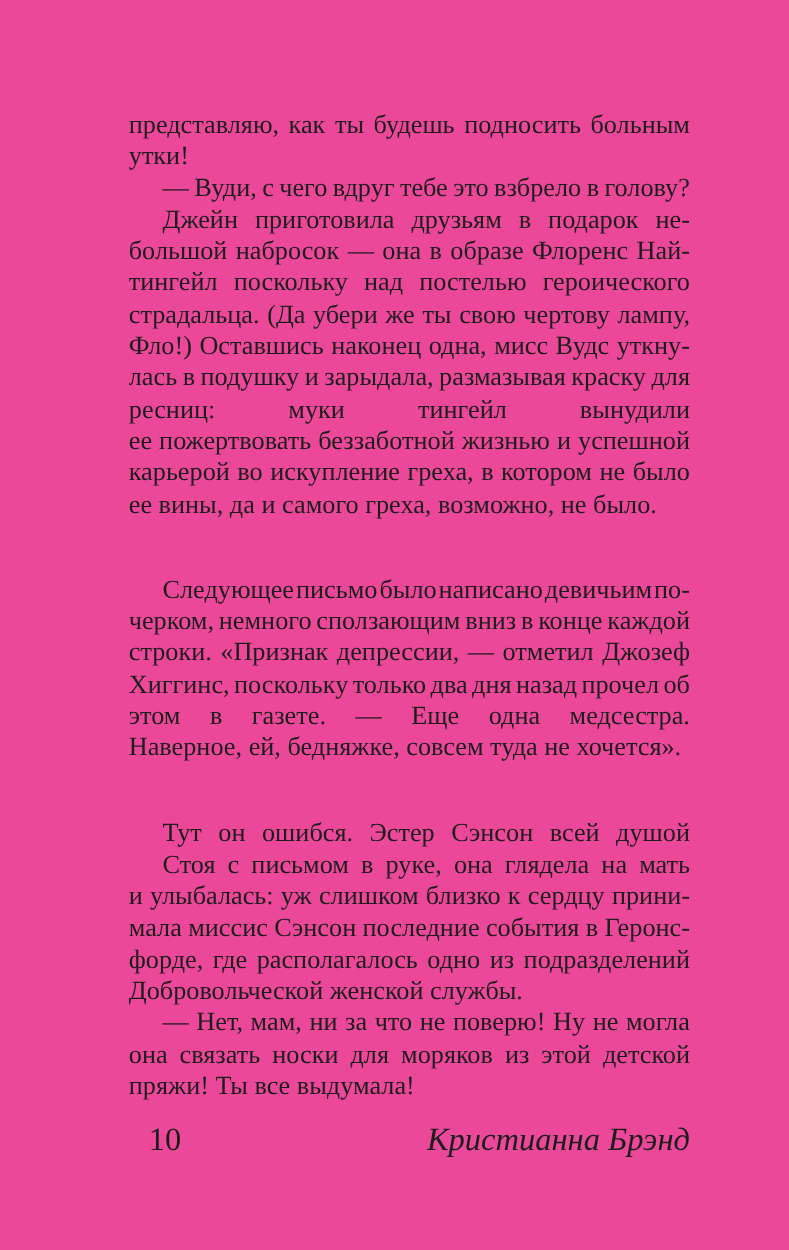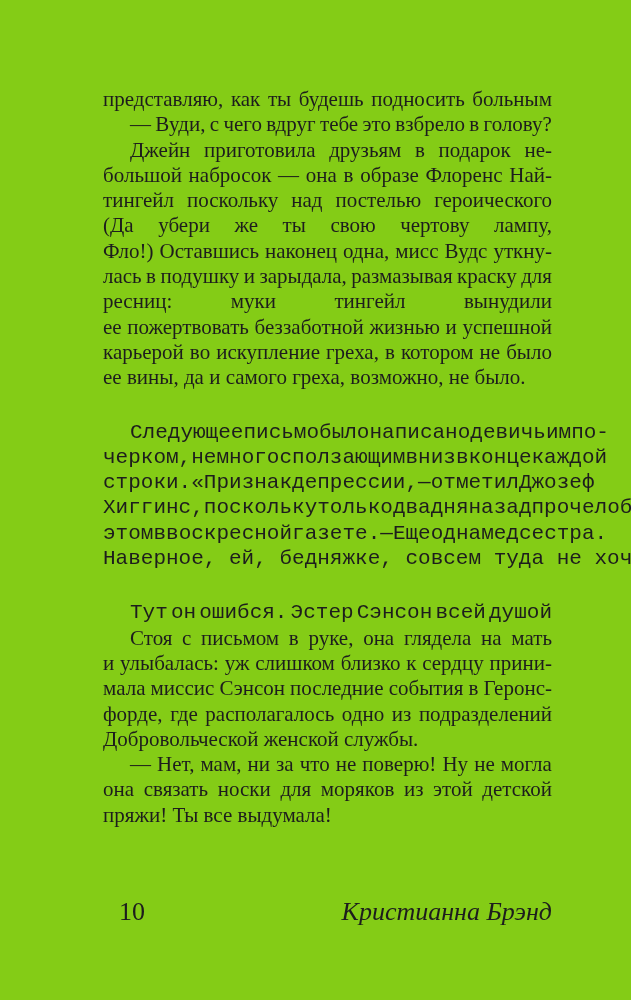--- a/index.html
+++ b/index.html
@@ -11,31 +11,31 @@
     height: 1000px;
     position: relative;
     background: #fefefe;
     font-family: "Liberation Serif", "DejaVu Serif", serif;
     color: #1d1d1d;
     overflow: hidden;
   }
   .book-page {
     position: absolute;
     inset: 0;
-    background: #84cc16;
+    background: #ec4899;
   }
   .page-text {
     position: absolute;
     left: 103px;
     top: 87px;
     width: 449px;
     font-size: 21px;
   }
   .para { margin: 0; }
-  .para.space-before { margin-top: 29px; font-family: Liberation Mono, monospace; }
+  .para.space-before { margin-top: 43px; }
   .ln {
     height: 25.3px;
     line-height: 25.3px;
     white-space: nowrap;
   }
   .ln.just {
     display: flex;
     justify-content: space-between;
   }
   .ln.indent { padding-left: 27px; }
@@ -61,20 +61,21 @@
   <div class="page-text">
       <div class="para">
         <div class="ln just">
           <span>представляю,</span>
           <span>как</span>
           <span>ты</span>
           <span>будешь</span>
           <span>подносить</span>
           <span>больным</span>
         </div>
+        <div class="ln">утки!</div>
       </div>
       <div class="para">
         <div class="ln just indent">
           <span>—</span>
           <span>Вуди,</span>
           <span>с</span>
           <span>чего</span>
           <span>вдруг</span>
           <span>тебе</span>
           <span>это</span>
@@ -103,20 +104,21 @@
           <span>Най-</span>
         </div>
         <div class="ln just">
           <span>тингейл</span>
           <span>поскольку</span>
           <span>над</span>
           <span>постелью</span>
           <span>героического</span>
         </div>
         <div class="ln just">
+          <span>страдальца.</span>
           <span>(Да</span>
           <span>убери</span>
           <span>же</span>
           <span>ты</span>
           <span>свою</span>
           <span>чертову</span>
           <span>лампу,</span>
         </div>
         <div class="ln just">
           <span>Фло!)</span>
@@ -195,21 +197,20 @@
           <span>только</span>
           <span>два</span>
           <span>дня</span>
           <span>назад</span>
           <span>прочел</span>
           <span>об</span>
         </div>
         <div class="ln just">
           <span>этом</span>
           <span>в</span>
-          <span>воскресной</span>
           <span>газете.</span>
           <span>—</span>
           <span>Еще</span>
           <span>одна</span>
           <span>медсестра.</span>
         </div>
         <div class="ln">Наверное, ей, бедняжке, совсем туда не хочется».</div>
       </div>
       <div class="para space-before">
         <div class="ln just indent">

